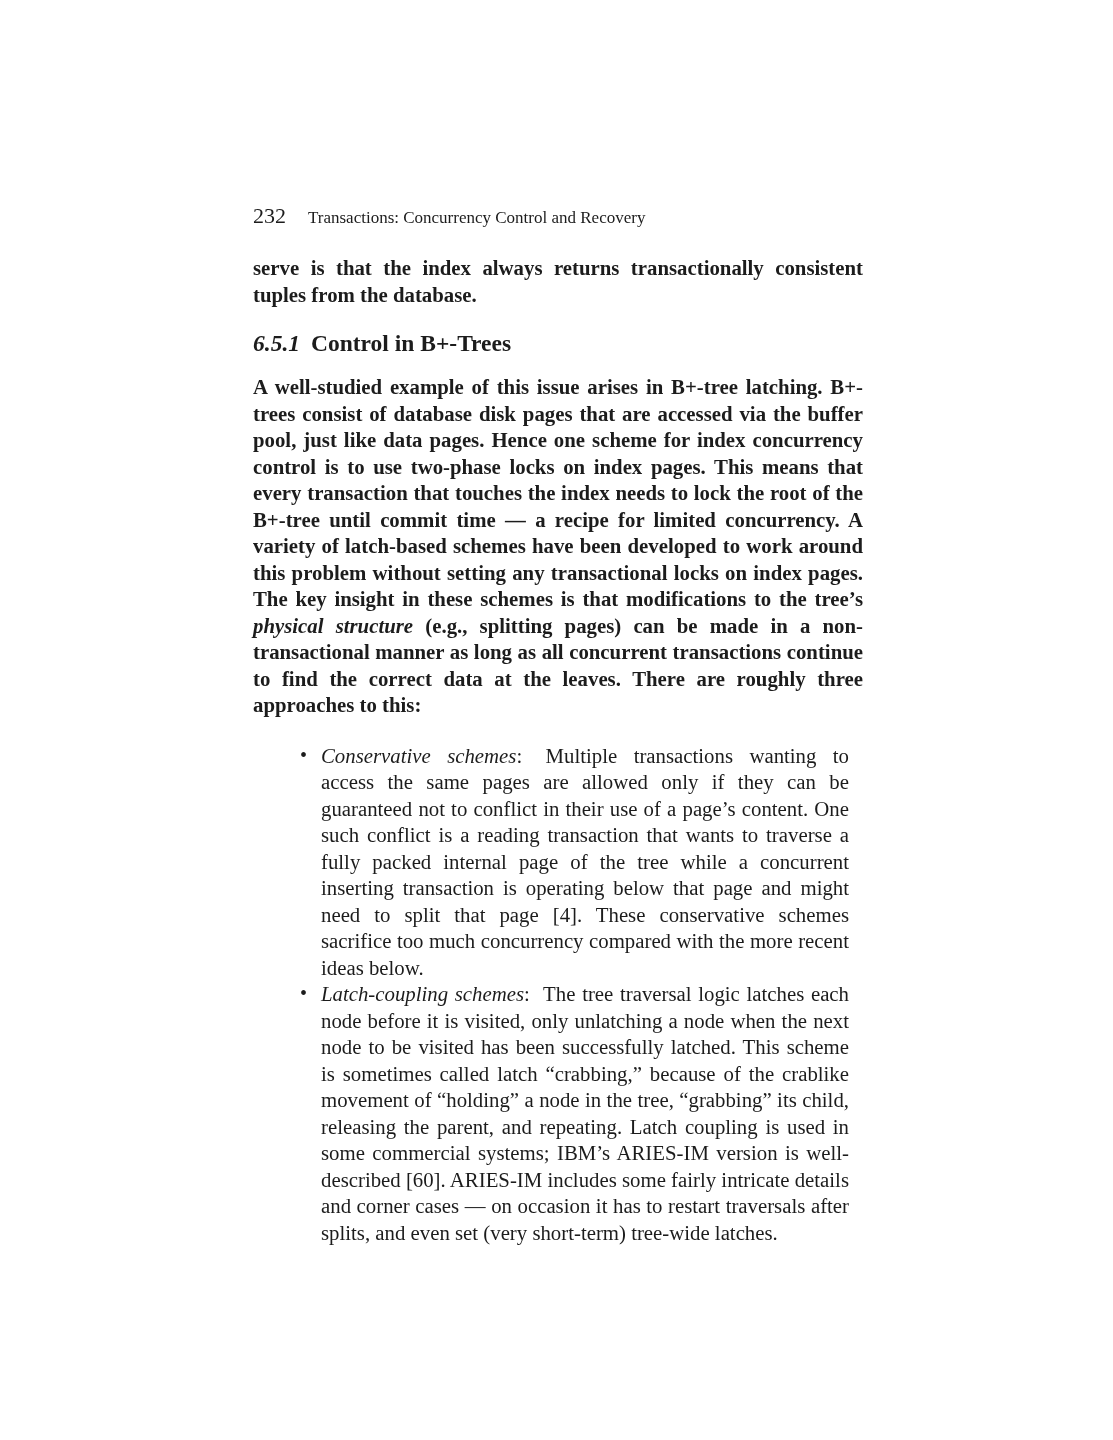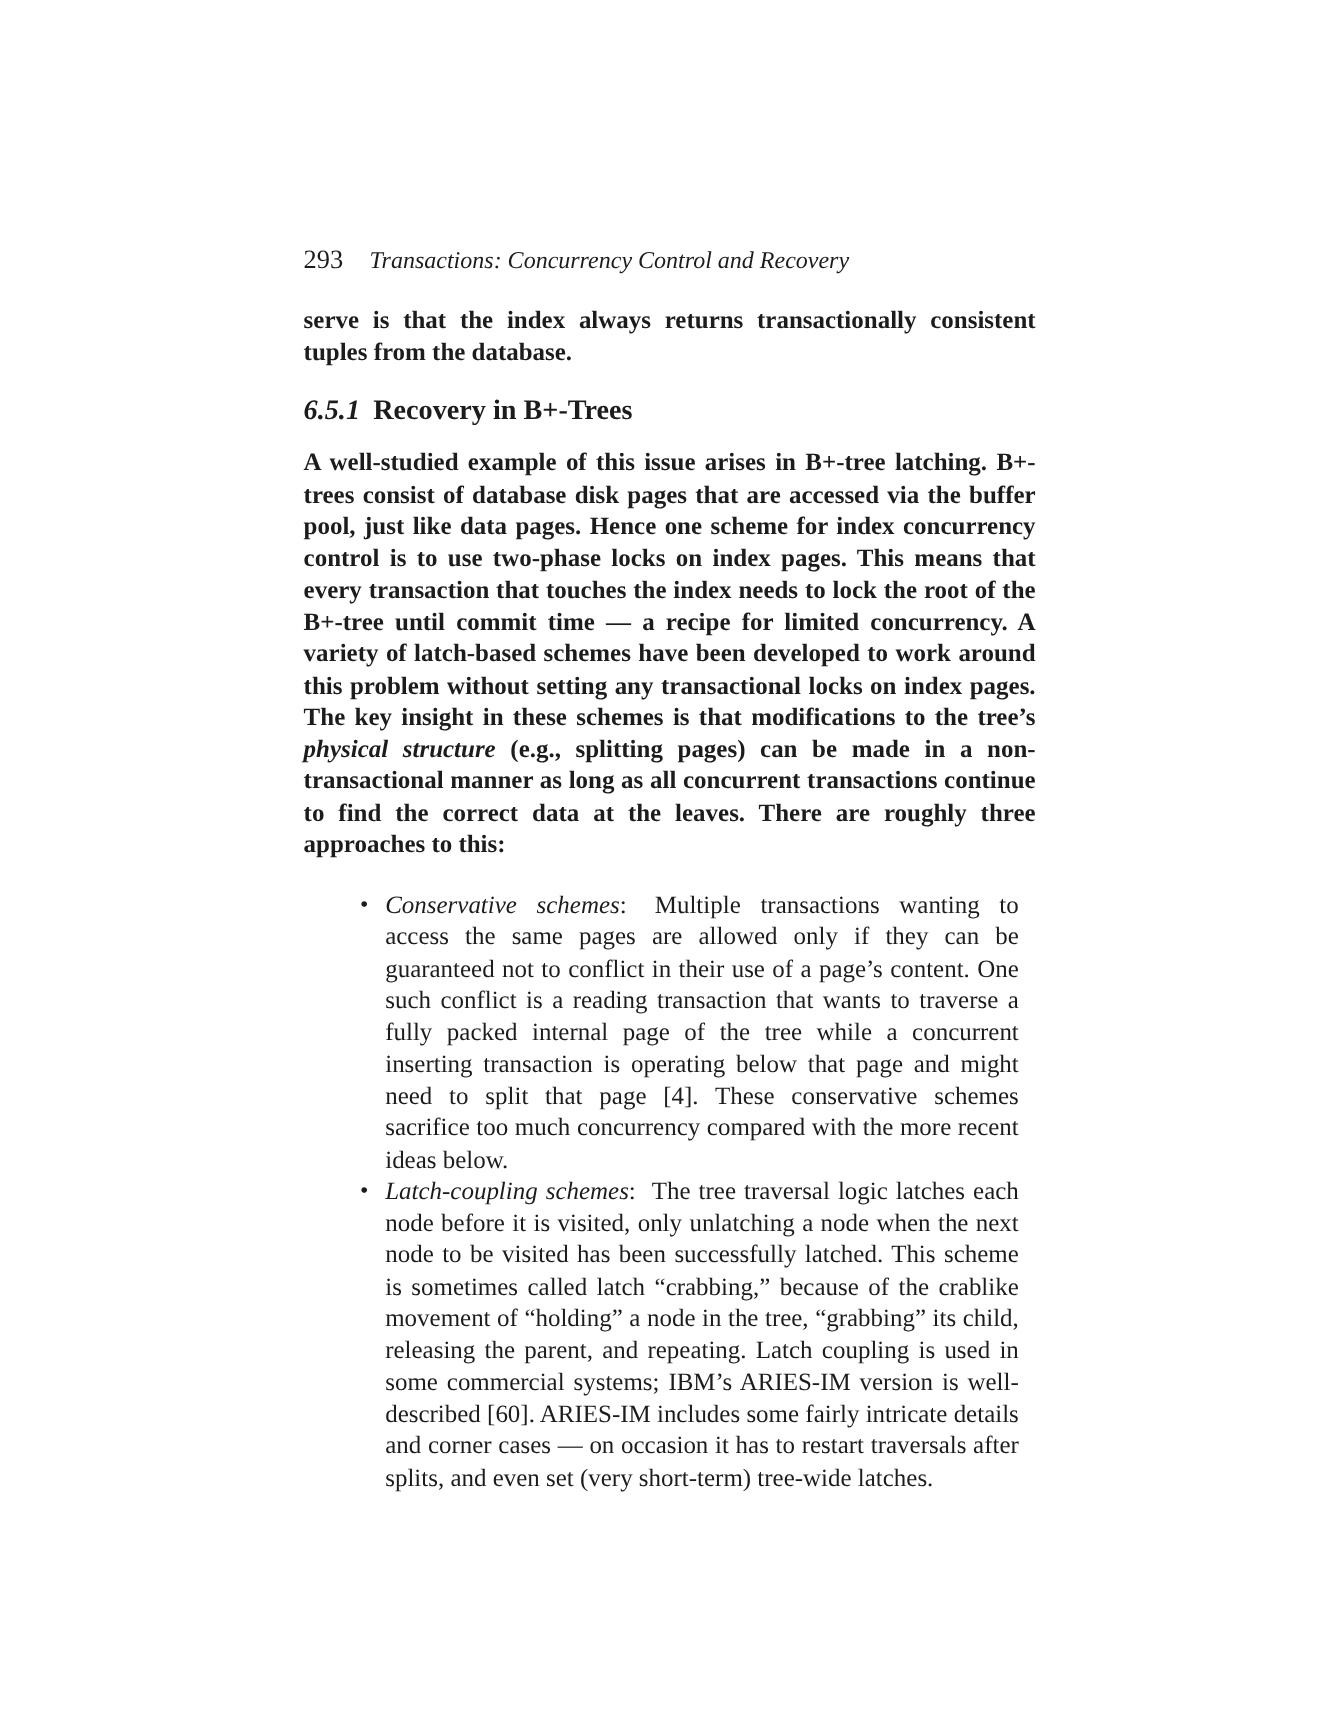--- a/index.html
+++ b/index.html
@@ -26,22 +26,21 @@
     line-height: 26px;
     margin-bottom: 24px;
     white-space: nowrap;
   }
   .page-number {
     font-size: 22px;
     font-style: normal;
     margin-right: 22px;
   }
   .running-title {
-    font-style: italic;
-    font-size: 20px;
+    font-size: 17px;
     margin-top: 28px;
   }
   .para {
     font-size: 20.8px;
     line-height: 26.5px;
     text-align: justify;
     margin: 0;
     font-weight: bold;
   }
   .intro {
@@ -86,27 +85,27 @@
     margin-right: 7px;
     font-style: normal;
   }
 </style>
 </head>
 <body>
 
 <div class="page">
 
   <header class="running-head">
-    <span class="page-number">293</span><span class="running-title">Transactions: Concurrency Control and Recovery</span>
+    <span class="page-number">232</span><span class="running-title">Transactions: Concurrency Control and Recovery</span>
   </header>
 
   <p class="para intro">serve is that the index always returns transactionally consistent tuples from the database.</p>
 
   <h2 class="section-heading">
-    <span class="section-number">6.5.1</span><span class="section-title">Recovery in B+-Trees</span>
+    <span class="section-number">6.5.1</span><span class="section-title">Control in B+-Trees</span>
   </h2>
 
   <p class="para body-par"><span>A well-studied example of this issue arises in B+-tree latching. B+-trees consist of database disk pages that are accessed via the buffer pool, just like data pages. Hence one scheme for index concurrency control is to use two-phase locks on index pages. This means that every transaction that touches the index needs to lock the root of the B+-tree until commit time — a recipe for limited concurrency. A variety of latch-based schemes have been developed to work around this problem without setting any transactional locks on index pages. The key insight in these schemes is that modifications to the tree’s </span><em>physical structure</em><span> (e.g., splitting pages) can be made in a non-transactional manner as long as all concurrent transactions continue to find the correct data at the leaves. There are roughly three approaches to this:</span></p>
 
   <ul class="bullet-list">
 
     <li class="bullet-item">
       <span class="bullet-marker">•</span><em class="term">Conservative schemes</em><span class="sep">:</span><span> Multiple transactions wanting to access the same pages are allowed only if they can be guaranteed not to conflict in their use of a page’s content. One such conflict is a reading transaction that wants to traverse a fully packed internal page of the tree while a concurrent inserting transaction is operating below that page and might need to split that page [4]. These conservative schemes sacrifice too much concurrency compared with the more recent ideas below.</span>
     </li>
 

